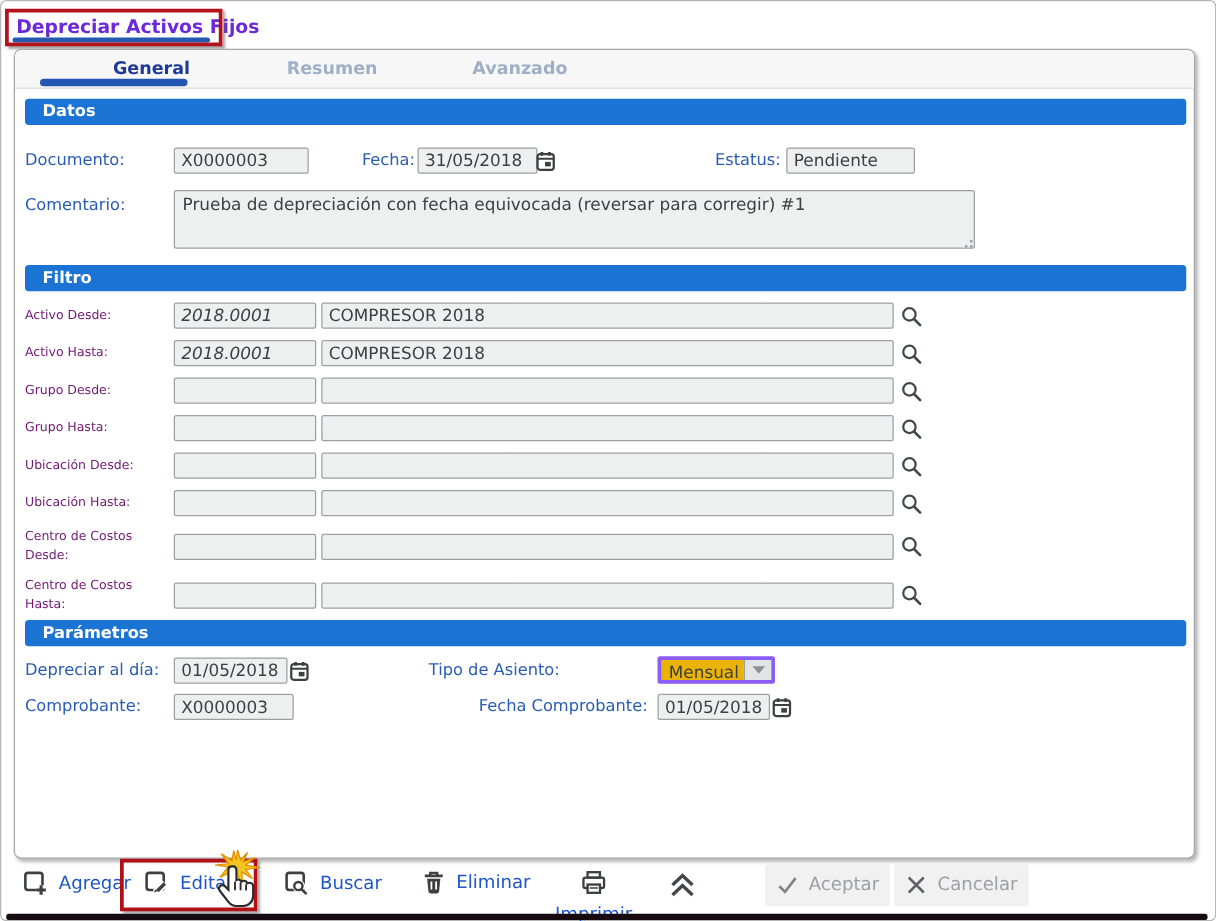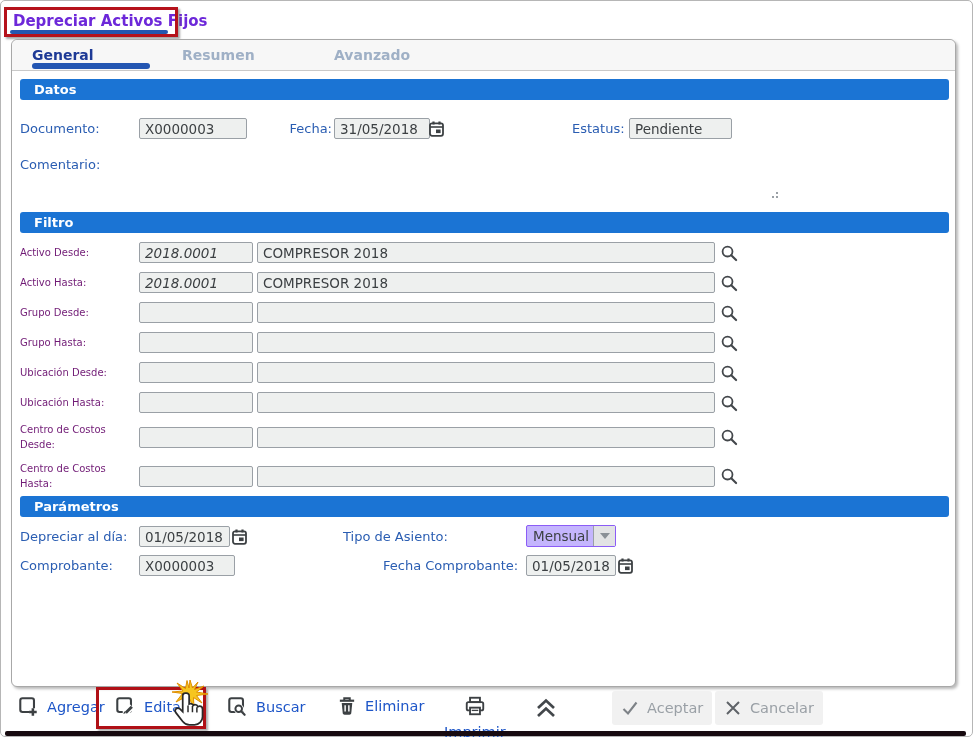--- a/index.html
+++ b/index.html
@@ -7,21 +7,21 @@
   .window { position:absolute; inset:0; border:1px solid #b6b6b6; border-radius:5px; background:#fff; }
 
   
   .title-tab { position:absolute; left:12px; top:11px; font-size:15px; font-weight:bold; color:#6d28d9; }
   .title-underline { position:absolute; left:9px; top:29px; width:158px; height:4px; background:#2457b0; border-radius:2px; }
   .title-annotation { position:absolute; left:3px; top:6px; width:174px; height:30px; border:3px solid #b5121b; box-shadow:2px 2px 2px rgba(90,90,90,.55); }
 
   
   .panel { position:absolute; left:10px; top:38px; width:945px; height:648px; background:#fff; border:1px solid #a8a8a8; border-radius:6px; box-shadow:2px 2px 3px rgba(0,0,0,.28); }
   .tabstrip { position:absolute; left:0; top:0; right:0; height:31px; background:#f7f7f7; border-bottom:1px solid #c9c9c9; border-radius:6px 6px 0 0; }
-  .tab { position:absolute; top:7px; width:120px; text-align:left; font-size:14px; font-weight:bold; color:#9fb0c6; cursor:default; }
+  .tab { position:absolute; top:7px; width:120px; text-align:right; font-size:14px; font-weight:bold; color:#9fb0c6; cursor:default; }
   .tab.active { color:#1e3a96; }
   .tab-underline { position:absolute; left:20px; bottom:1px; width:118px; height:6px; background:#2356b2; border-radius:3px; }
 
   .hdr { position:absolute; left:8px; width:929px; height:21px; background:#1b74d4; color:#fff; font-size:13px; font-weight:bold; line-height:21px; padding-left:14px; border-radius:3px; }
 
   .lbl { position:absolute; font-size:13px; color:#2a5db2; }
   .inp { background:#eef0ef; border:1px solid #9aa0a6; border-radius:2px; font-family:"DejaVu Sans","Liberation Sans",sans-serif; font-size:13.5px; color:#3c4043; padding:1px 5px; height:21px; }
   textarea.inp { height:47px; resize:none; padding:3px 6px; line-height:17px; }
   .abs { position:absolute; }
 
@@ -29,21 +29,21 @@
   .mag-icon { width:18px; height:18px; cursor:pointer; }
 
   
   .filtro-rows { position:absolute; left:8px; top:202px; width:929px; }
   .filter-row { display:flex; align-items:center; margin-bottom:9px; min-height:20px; }
   .filter-row .flabel { width:119px; font-size:10px; color:#701a75; line-height:15px; }
   .filter-row .fcode { width:114px;font-style:italic; }
   .filter-row .fdesc { width:458px; margin-left:4px; margin-right:5px; }
 
   
-  .dropdown { position:absolute; display:flex; height:22px; border:1px solid #8b5cf6; border-radius:2px; background:#c4b5fd; cursor:pointer;justify-content:space-between; }
+  .dropdown { position:absolute; display:flex; height:22px; border:3px solid #8b5cf6; border-radius:2px; background:#eab308; cursor:pointer;justify-content:space-between; }
   .dropdown .dval { padding:2px 6px; font-size:13.5px; color:#3c4043; width:66px; }
   .dropdown .darrow { width:22px; background:#e2e3e4; border-left:1px solid #9aa0a6; display:flex; align-items:center; justify-content:center; }
   .darrow .tri { width:0; height:0; border-left:5px solid transparent; border-right:5px solid transparent; border-top:6px solid #8a9096; }
 
   .resize-grip { position:absolute; width:9px; height:9px; }
   .resize-grip i { position:absolute; width:2px; height:2px; background:#9aa0a6; }
 
   
   .toolbar-item { position:absolute; top:694px; display:flex; align-items:center; gap:7px; cursor:pointer; }
   .toolbar-item .tlabel { font-size:14.5px; color:#1e56c8; }
@@ -80,20 +80,21 @@
           <path d="M5.5 1.5 v3 M11.5 1.5 v3" stroke="#3c4043" stroke-width="2.2" fill="none"></path>
           <rect x="2" y="3.3" width="13" height="12.5" rx="2" fill="none" stroke="#3c4043" stroke-width="1.8"></rect>
           <line x1="2" y1="7" x2="15" y2="7" stroke="#3c4043" stroke-width="1.6"></line>
           <rect x="8" y="9.5" width="4.6" height="3.6" fill="#3c4043"></rect>
         </svg>
     </span>
     <span class="lbl abs" style="left:560px; top:81px;">Estatus:</span>
     <input class="inp abs" style="left: 617px; top: 78px; width: 103px;" readonly="" value="Pendiente">
 
     <span class="lbl abs" style="left:8px; top:117px;">Comentario:</span>
+    <textarea class="inp abs" style="left: 127px; top: 112px; width: 641px; height: 47px;" readonly="">Prueba de depreciación con fecha equivocada (reversar para corregir) #1</textarea>
     <span class="resize-grip" style="left:757px; top:149px;">
       <i style="right:0;bottom:0;"></i>
         <i style="right:4px;bottom:0;"></i>
         <i style="right:0;bottom:4px;"></i>
     </span>
 
     <div class="hdr" style="top:172px;">Filtro</div>
     <div class="filtro-rows" id="filtro-rows">
     <div class="filter-row">
       <span class="flabel">Activo Desde:</span>

